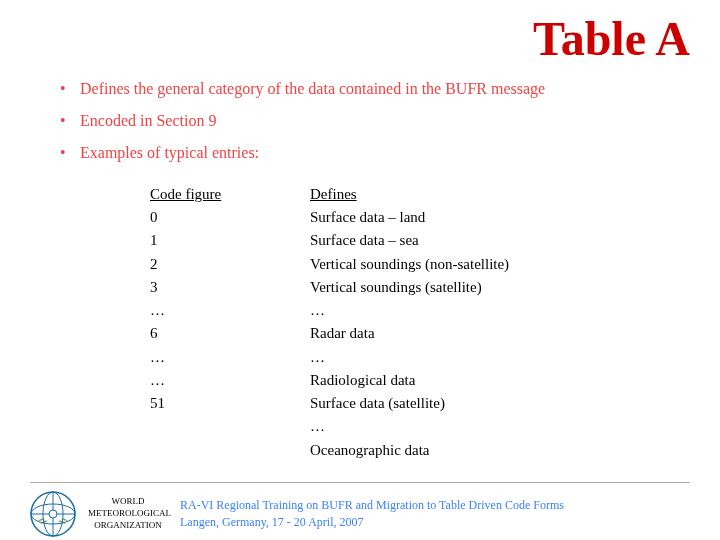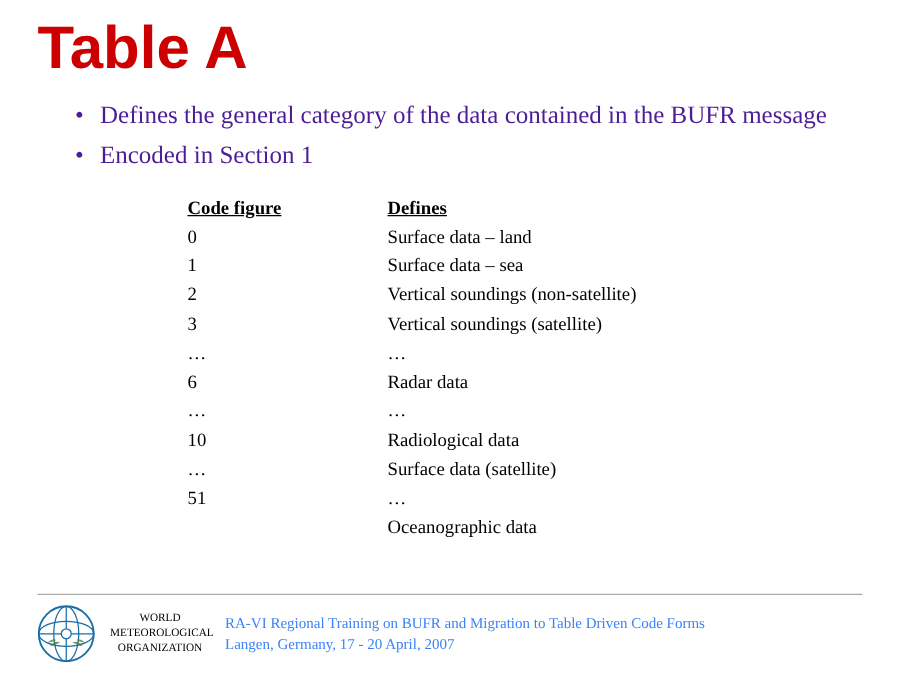--- a/index.html
+++ b/index.html
@@ -16,41 +16,42 @@
 
     .slide {
       width: 720px;
       height: 540px;
       padding: 10px 30px 10px 30px;
       display: flex;
       flex-direction: column;
     }
 
     .title {
-      text-align: left;
+      text-align: right;
       font-size: 48px;
       color: #cc0000;
-      font-family: Liberation Sans, sans-serif;
-      margin-bottom: 10px;
+      font-family: Liberation Serif, serif;
+      margin-bottom: 0;
       line-height: 1.2;
     }
 
     .bullets {
       list-style: none;
       padding: 0 0 0 30px;
       margin-bottom: 14px;
     }
 
     .bullets li {
       position: relative;
-      font-size: 20px;
-      color: #4c1d95;
+      font-size: 16px;
+      color: #ef4444;
       line-height: 1.4;
       margin-bottom: 4px;
       padding-left: 20px;
+      margin-top: 10px;
     }
 
     .bullets li::before {
       content: '•';
       position: absolute;
       left: 0;
       top: 0;
     }
 
     .table-section {
@@ -70,21 +71,21 @@
 
     .col-meaning {
       flex: 1;
       font-size: 15px;
       line-height: 1.55;
       font-family: Georgia, 'Times New Roman', Times, serif;
     }
 
     .col-code .header, .col-meaning .header {
       text-decoration: underline;
-      font-weight: bold;
+      font-weight: normal;
     }
 
     .col-code .row, .col-meaning .row {
       display: block;
     }
 
     .footer {
       display: flex;
       flex-direction: row;
       align-items: center;
@@ -119,27 +120,28 @@
     
   </style>
 </head>
 <body>
 
 <div class="slide">
   <h1 class="title">Table A</h1>
 
   <ul class="bullets">
     <li>Defines the general category of the data contained in the BUFR message</li>
-    <li>Encoded in Section 1</li>
+    <li>Encoded in Section 9</li>
+    <li>Examples of typical entries:</li>
   </ul>
 
   <div class="table-section">
     <div class="col-code">
       <span class="header row">Code figure</span>
-      <span id="code-rows"><span class="row">0</span><span class="row">1</span><span class="row">2</span><span class="row">3</span><span class="row">…</span><span class="row">6</span><span class="row">…</span><span class="row">10</span><span class="row">…</span><span class="row">51</span></span>
+      <span id="code-rows"><span class="row">0</span><span class="row">1</span><span class="row">2</span><span class="row">3</span><span class="row">…</span><span class="row">6</span><span class="row">…</span><span class="row">…</span><span class="row">51</span></span>
     </div>
     <div class="col-meaning">
       <span class="header row">Defines</span>
       <span id="meaning-rows"><span class="row">Surface data – land</span><span class="row">Surface data – sea</span><span class="row">Vertical soundings (non-satellite)</span><span class="row">Vertical soundings (satellite)</span><span class="row">…</span><span class="row">Radar data</span><span class="row">…</span><span class="row">Radiological data</span><span class="row">Surface data (satellite)</span><span class="row">…</span><span class="row">Oceanographic data</span></span>
     </div>
   </div>
 
   <div class="footer">
     <div class="footer-logo">
       <svg viewBox="0 0 46 46" width="46" height="46" xmlns="http://www.w3.org/2000/svg">

